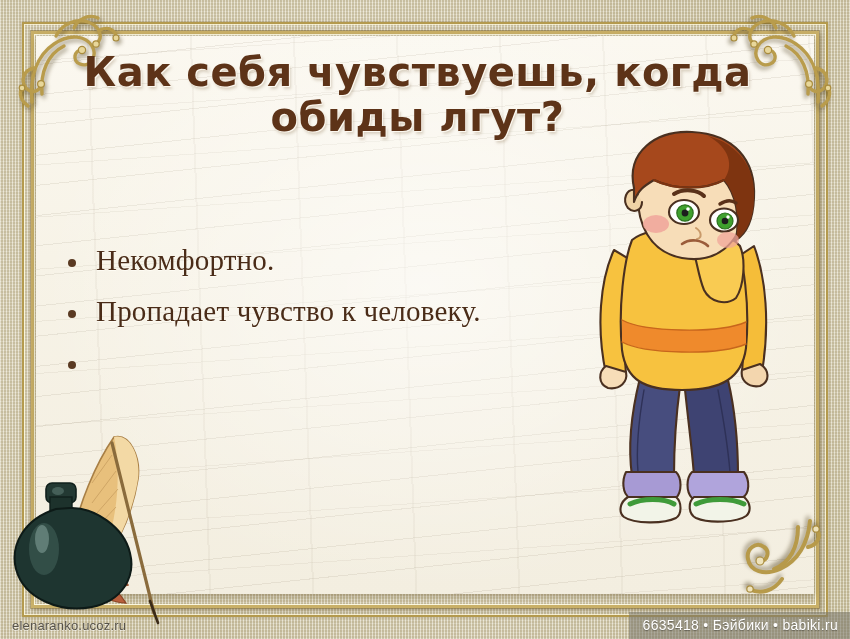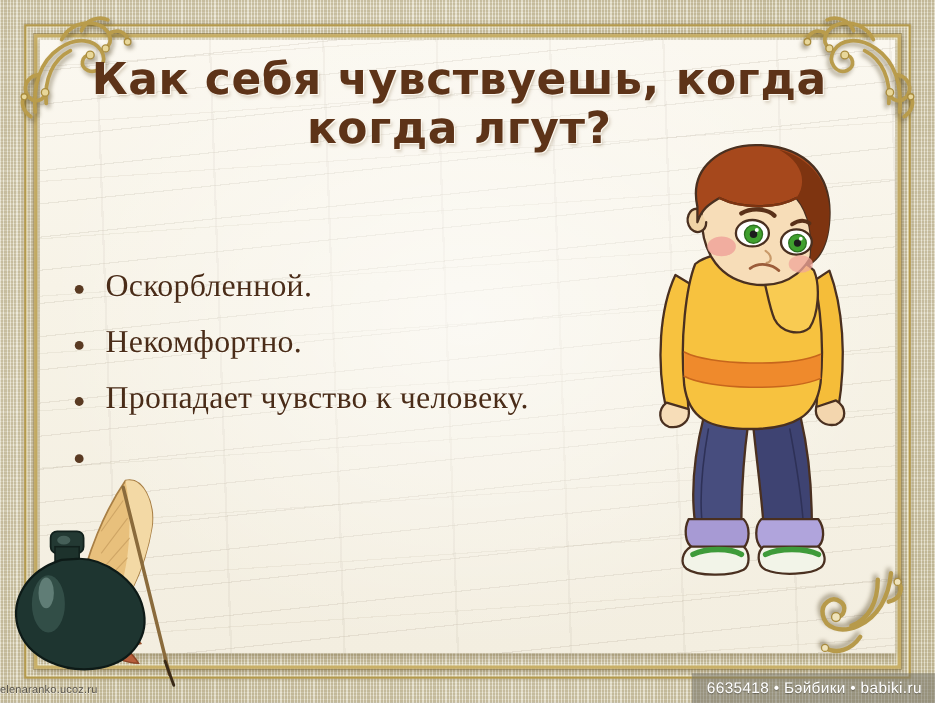--- a/index.html
+++ b/index.html
@@ -66,22 +66,22 @@
   .dot{width:8px;height:8px;border-radius:50%;background:#5a3a22;
        margin:16px 20px 0 6px;flex:0 0 auto;}
   .btxt{font-family:"Liberation Serif",serif;font-size:29px;line-height:1.18;
         color:#4a2c18;letter-spacing:.2px;
         text-shadow:0 1px 0 rgba(255,253,246,.85);}
   
   .boy{position:absolute;left:578px;top:128px;width:225px;height:400px;z-index:5;}
   
   .quill{position:absolute;left:8px;bottom:8px;width:185px;height:210px;z-index:7;}
   
-  .wm-left{position:absolute;left:0;bottom:6px;z-index:20;
-    font-family:"Liberation Sans",sans-serif;font-size:10px;color:#57534a;
+  .wm-left{position:absolute;left:12px;bottom:6px;z-index:20;
+    font-family:"Liberation Sans",sans-serif;font-size:13px;color:#57534a;
     text-shadow:0 1px 0 rgba(255,255,255,.6);letter-spacing:.2px;}
   .wm-right{position:absolute;right:0px;bottom:0px;z-index:20;
     background:rgba(120,118,108,.55);
     padding:5px 12px 6px 14px;
     font-family:"Liberation Sans",sans-serif;font-size:14px;color:#ffffff;
     letter-spacing:.3px;text-shadow:0 1px 1px rgba(0,0,0,.35);}
 </style>
 </head>
 <body>
 
@@ -137,28 +137,24 @@
     </g>
     <g fill="#efe3bb" stroke="#a98c3e" stroke-width="1.2">
       <circle cx="72" cy="52" r="4"></circle>
         <circle cx="16" cy="84" r="3.2"></circle>
         <circle cx="82" cy="24" r="3.2"></circle>
     </g>
   </svg>
 
   <div class="title">
     <div>Как себя чувствуешь, когда</div>
-    <div>когда лгут?</div>
+    <div>обиды лгут?</div>
   </div>
 
   <div class="bullets">
-    <div class="bitem">
-      <div class="dot"></div>
-      <div class="btxt">Оскорбленной.</div>
-    </div>
     <div class="bitem">
       <div class="dot"></div>
       <div class="btxt">Некомфортно.</div>
     </div>
     <div class="bitem">
       <div class="dot"></div>
       <div class="btxt">Пропадает чувство к человеку.</div>
     </div>
     <div class="bitem">
       <div class="dot"></div>

